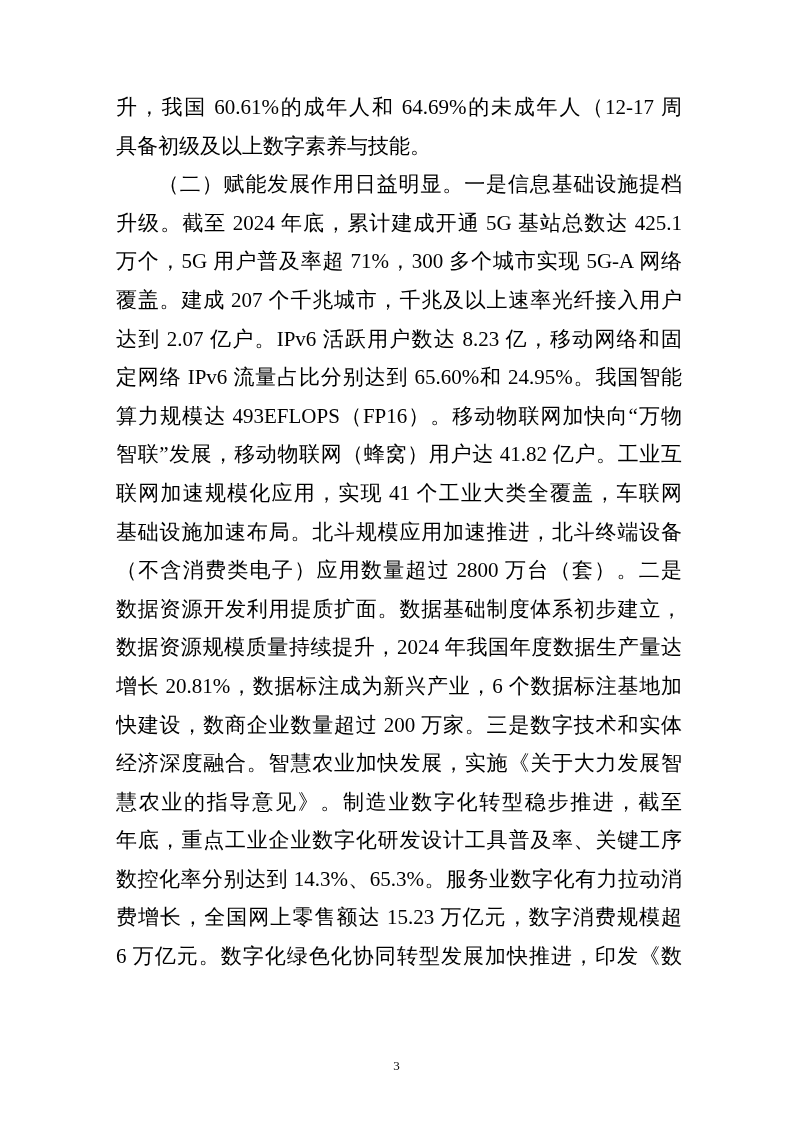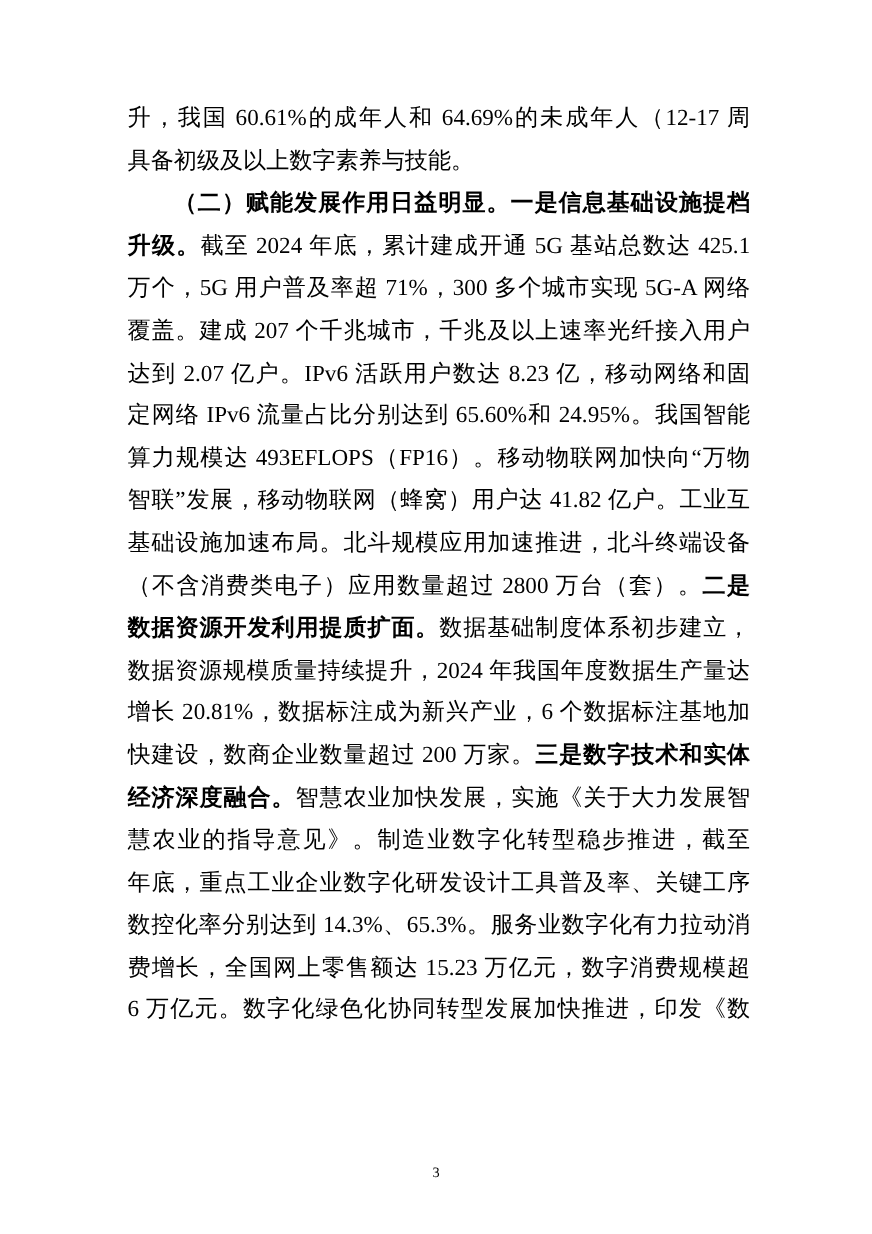--- a/index.html
+++ b/index.html
@@ -32,21 +32,21 @@
     overflow: hidden;
   }
   .line.no-just {
     text-align: right;
     text-align-last: left;
   }
   .line.indent {
     text-indent: 2em;
   }
   .bold {
-    font-weight: bold;
+    font-weight: normal;
     margin-top: 48px;
   }
   .page-number {
     position: absolute;
     left: 0;
     right: 0;
     top: 1058px;
     text-align: center;
     font-size: 13px;
     color: #000000;
@@ -60,20 +60,21 @@
       <div class="line"><span>升，我国 60.61%的成年人和 64.69%的未成年人（12-17 周岁）</span></div>
       <div class="line no-just"><span>具备初级及以上数字素养与技能。</span></div>
       <div class="line indent"><span class="bold">（二）赋能发展作用日益明显。一是信息基础设施提档</span></div>
       <div class="line"><span class="bold">升级。</span><span>截至 2024 年底，累计建成开通 5G 基站总数达 425.1</span></div>
       <div class="line"><span>万个，5G 用户普及率超 71%，300 多个城市实现 5G-A 网络</span></div>
       <div class="line"><span>覆盖。建成 207 个千兆城市，千兆及以上速率光纤接入用户</span></div>
       <div class="line"><span>达到 2.07 亿户。IPv6 活跃用户数达 8.23 亿，移动网络和固</span></div>
       <div class="line"><span>定网络 IPv6 流量占比分别达到 65.60%和 24.95%。我国智能</span></div>
       <div class="line"><span>算力规模达 493EFLOPS（FP16）。移动物联网加快向“万物</span></div>
       <div class="line"><span>智联”发展，移动物联网（蜂窝）用户达 41.82 亿户。工业互</span></div>
+      <div class="line"><span>联网加速规模化应用，实现 41 个工业大类全覆盖，车联网</span></div>
       <div class="line"><span>基础设施加速布局。北斗规模应用加速推进，北斗终端设备</span></div>
       <div class="line"><span>（不含消费类电子）应用数量超过 2800 万台（套）。</span><span class="bold">二是</span></div>
       <div class="line"><span class="bold">数据资源开发利用提质扩面。</span><span>数据基础制度体系初步建立，</span></div>
       <div class="line"><span>数据资源规模质量持续提升，2024 年我国年度数据生产量达</span></div>
       <div class="line"><span>增长 20.81%，数据标注成为新兴产业，6 个数据标注基地加</span></div>
       <div class="line"><span>快建设，数商企业数量超过 200 万家。</span><span class="bold">三是数字技术和实体</span></div>
       <div class="line"><span class="bold">经济深度融合。</span><span>智慧农业加快发展，实施《关于大力发展智</span></div>
       <div class="line"><span>慧农业的指导意见》。制造业数字化转型稳步推进，截至 2024</span></div>
       <div class="line"><span>年底，重点工业企业数字化研发设计工具普及率、关键工序</span></div>
       <div class="line"><span>数控化率分别达到 14.3%、65.3%。服务业数字化有力拉动消</span></div>

